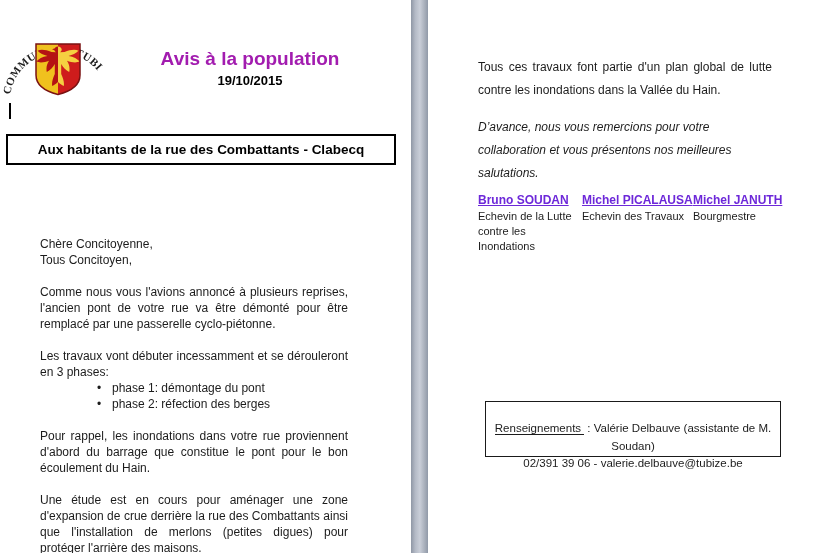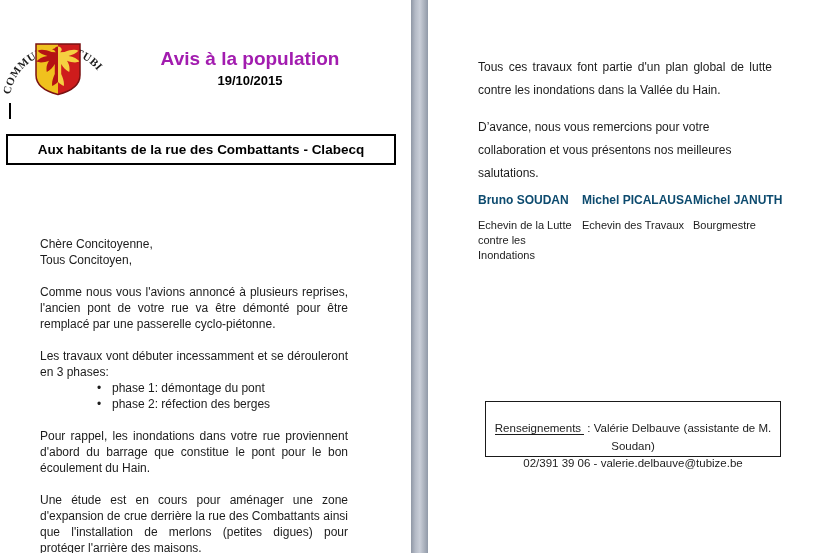--- a/index.html
+++ b/index.html
@@ -53,27 +53,27 @@
     content: "\2022";
     position: absolute; left: 57px; top: 0;
   }
 
   
   .body-right {
     position: absolute; left: 50px; top: 56px; width: 294px;
     font-size: 12px; line-height: 23px;
   }
   .body-right p { margin: 0; }
-  .body-right p + p { margin-top: 14px; }
+  .body-right p + p { margin-top: 14px; font-style: italic; }
 
   .sig { position: absolute; top: 193px; font-size: 11px; line-height: 15px; }
   .sig-1 { left: 50px;  width: 100px; }
   .sig-2 { left: 154px; width: 108px; }
   .sig-3 { left: 265px; width: 95px; }
-  .sig-name { font-size: 12px; font-weight: bold; white-space: nowrap; margin-bottom: 10px; color: #0c4a6e; }
+  .sig-name { font-size: 12px; font-weight: bold; white-space: nowrap; margin-bottom: 1px; color: #6d28d9; text-decoration: underline; }
 
   .contact-box {
     position: absolute; left: 57px; top: 401px; width: 296px; height: 56px;
     border: 1.5px solid #1a1a1a;
     text-align: center; font-size: 11.5px; line-height: 17.5px;
     padding-top: 18px;
   }
   .u-label { border-bottom: 1px solid #1c1c1c; padding-right: 3px; }
 </style>
 </head>

